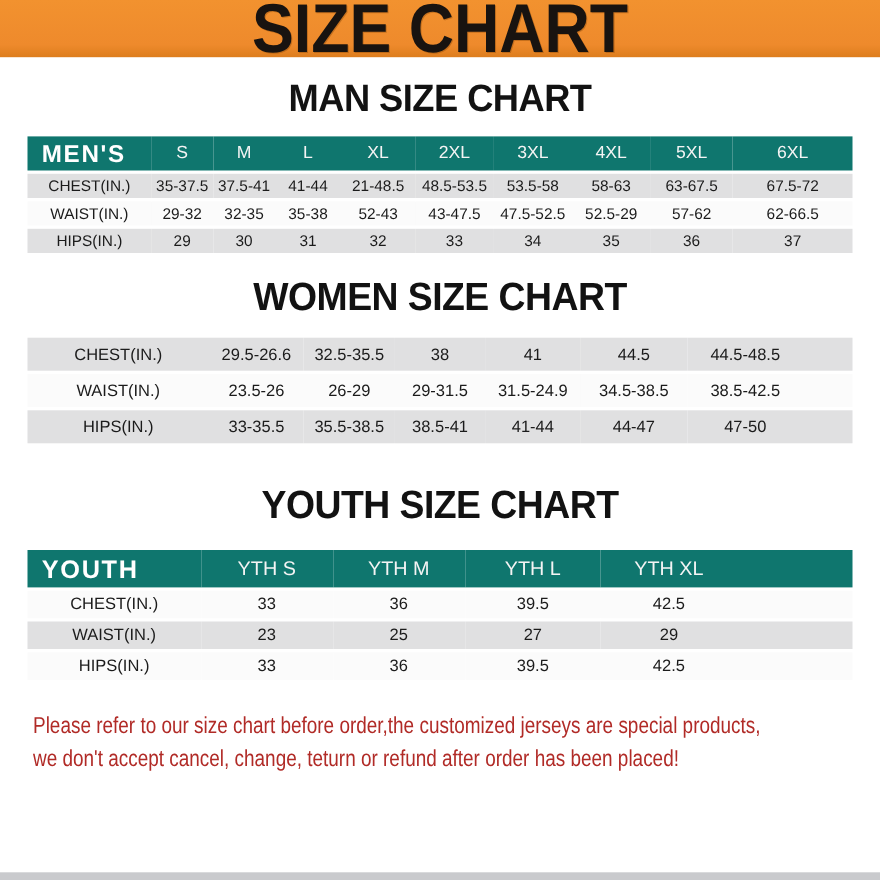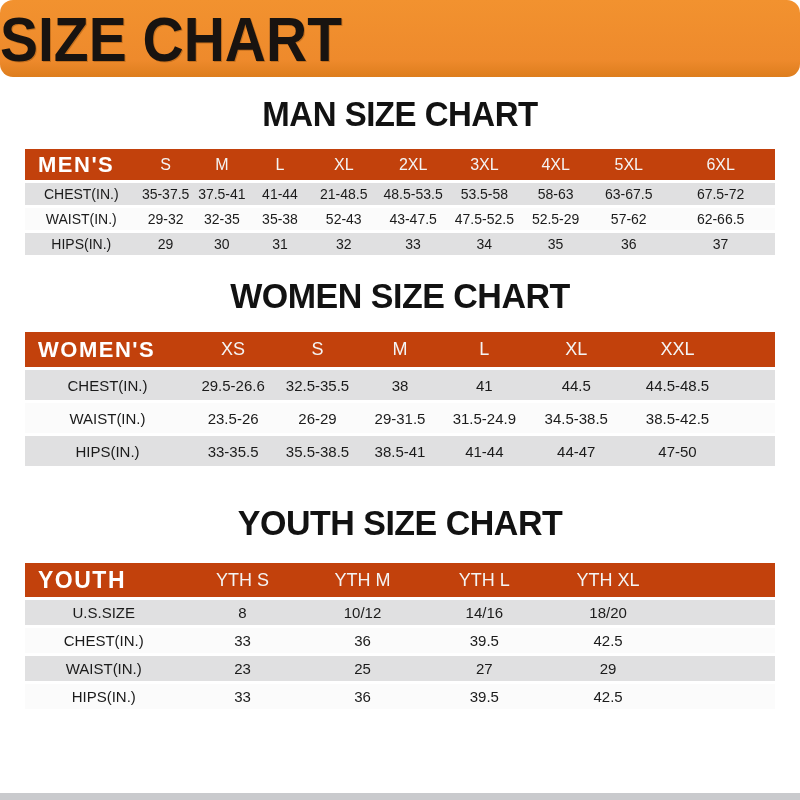--- a/index.html
+++ b/index.html
@@ -7,23 +7,23 @@
   body {
     width: 800px; height: 800px;
     background: #ffffff;
     font-family: "Liberation Sans", sans-serif;
     overflow: hidden;
     position: relative;
   }
 
   
   .banner {
-    height: 77px;
+    height: 52px;
     background: linear-gradient(180deg, #F2922F 0%, #EE8A2C 78%, #DD7D1D 100%);
-    display: flex; align-items: center; justify-content: flex-start; border-radius: 13px;
+    display: flex; align-items: center; justify-content: center;
   }
   .banner h1 {
     margin: 0;
     font-size: 57px;
     font-weight: 800;
     letter-spacing: 0px;
     color: #181310;
     transform: scaleY(1.1);
     text-shadow: 1px 1px 0 rgba(120,60,0,.35);
   }
@@ -44,21 +44,21 @@
   
   table.size-table {
     width: 750px;
     margin: 0 auto;
     border-collapse: separate;
     border-spacing: 0 3px;
     table-layout: fixed;
   }
   .size-table th, .size-table td { padding: 0; overflow: hidden; white-space: nowrap; }
   .hdr th {
-    background: #c2410c;
+    background: #0f766e;
     color: #F4F4F4;
     text-align: center;
     font-weight: 500;
     vertical-align: middle;
   }
   .hdr th.corner {
     text-align: left;
     padding-left: 13px;
     font-weight: 800;
     letter-spacing: 1.5px;
@@ -183,30 +183,20 @@
         <col style="width:22%">
           <col style="width:11.5%">
           <col style="width:11%">
           <col style="width:11%">
         <col style="width:11.5%">
           <col style="width:13%">
           <col style="width:14%">
           <col style="width:6%">
       </colgroup>
       <tbody>
-          <tr class="hdr">
-        <th class="corner">WOMEN'S</th>
-        <th>XS</th>
-        <th>S</th>
-        <th>M</th>
-        <th>L</th>
-        <th>XL</th>
-        <th>XXL</th>
-        <th></th>
-      </tr>
       <tr class="r g">
         <td>CHEST(IN.)</td>
         <td>29.5-26.6</td>
         <td>32.5-35.5</td>
         <td>38</td>
         <td>41</td>
         <td>44.5</td>
         <td>44.5-48.5</td>
         <td></td>
       </tr>
@@ -247,28 +237,20 @@
       </colgroup>
       <tbody>
           <tr class="hdr">
         <th class="corner">YOUTH</th>
         <th>YTH S</th>
         <th>YTH M</th>
         <th>YTH L</th>
         <th>YTH XL</th>
         <th></th>
       </tr>
-      <tr class="r g">
-        <td>U.S.SIZE</td>
-        <td>8</td>
-        <td>10/12</td>
-        <td>14/16</td>
-        <td>18/20</td>
-        <td></td>
-      </tr>
       <tr class="r w">
         <td>CHEST(IN.)</td>
         <td>33</td>
         <td>36</td>
         <td>39.5</td>
         <td>42.5</td>
         <td></td>
       </tr>
       <tr class="r g">
         <td>WAIST(IN.)</td>
@@ -283,15 +265,19 @@
         <td>33</td>
         <td>36</td>
         <td>39.5</td>
         <td>42.5</td>
         <td></td>
       </tr>
     </tbody>
       </table>
   </section>
 
+  <footer class="notice">
+    <p>Please refer to our size chart before order,the customized jerseys are special products,</p>
+    <p>we don't accept cancel, change, teturn or refund after order has been placed!</p>
+  </footer>
 
   <div class="bottom-strip"></div>
 </div>
 
 </body></html>

